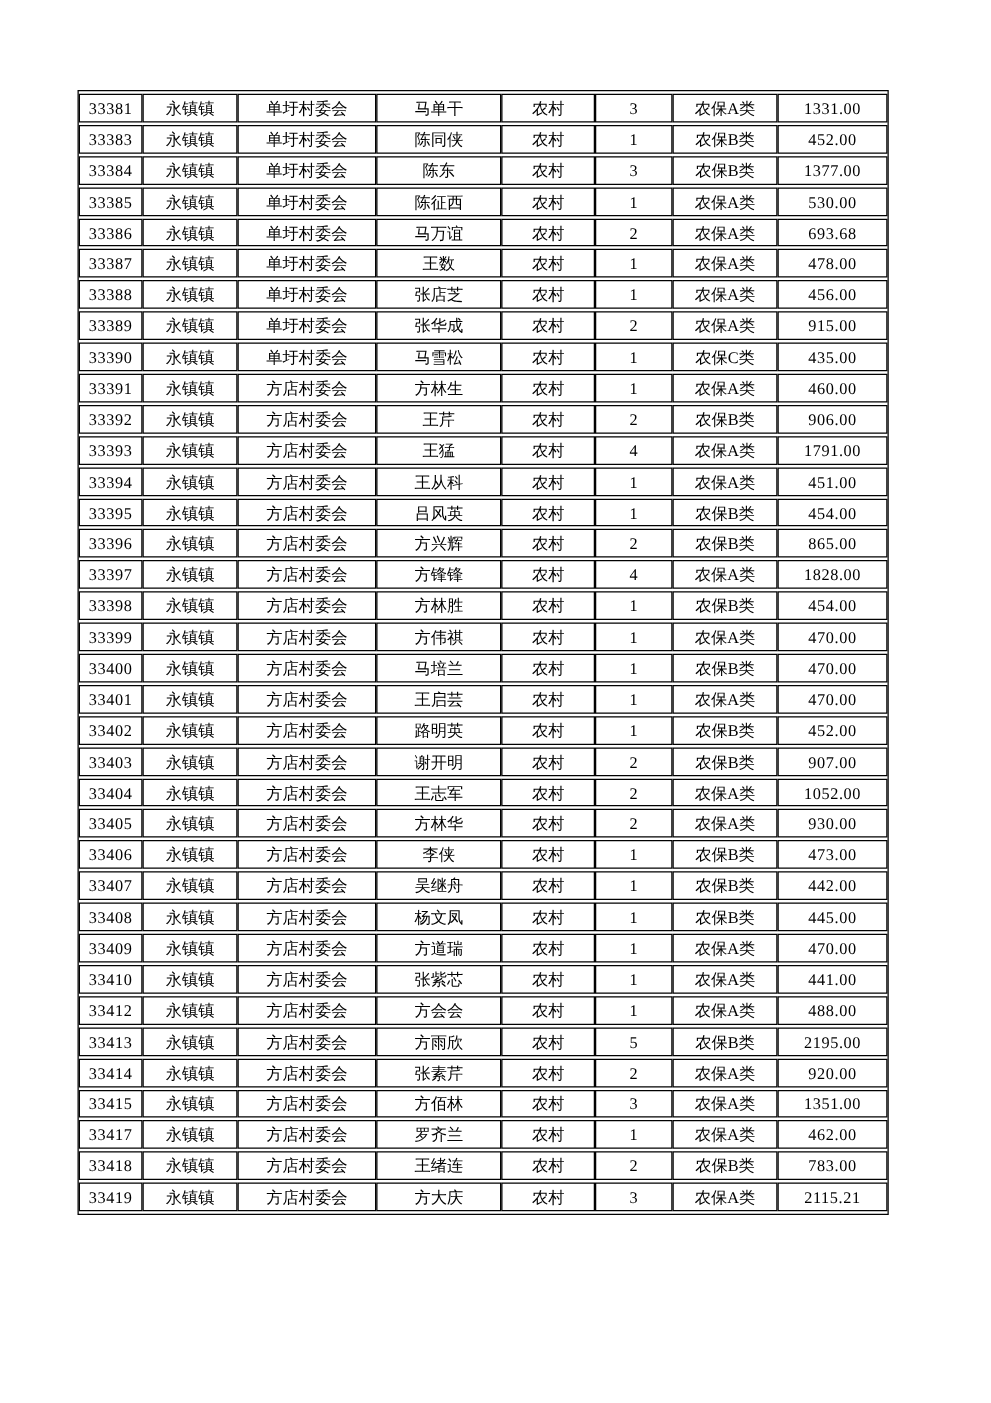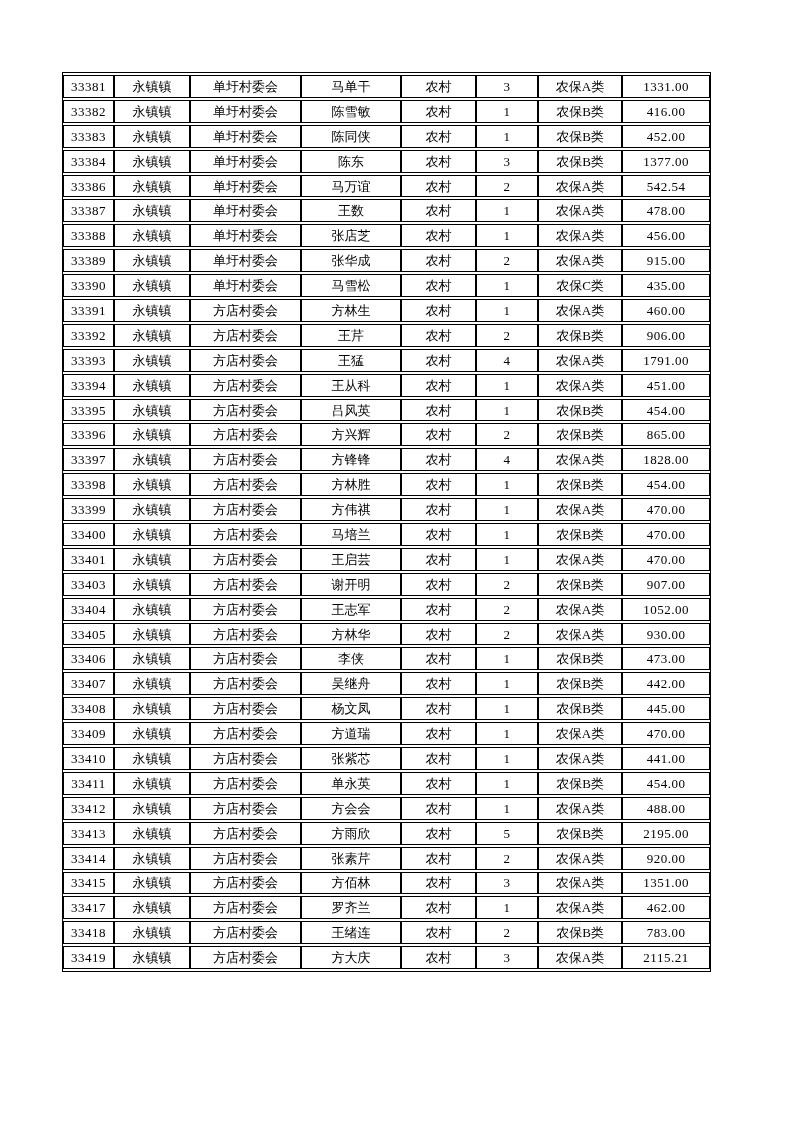--- a/index.html
+++ b/index.html
@@ -64,58 +64,58 @@
     <td class="num">33381</td>
     <td>永镇镇</td>
     <td>单圩村委会</td>
     <td>马单干</td>
     <td>农村</td>
     <td class="num">3</td>
     <td>农保A类</td>
     <td class="num">1331.00</td>
   </tr>
         <tr>
-    <td class="num">33382</td>
-    <td>永镇镇</td>
-    <td>单圩村委会</td>
-    <td>陈雪敏</td>
-    <td>农村</td>
-    <td class="num">1</td>
-    <td>农保B类</td>
-    <td class="num">416.00</td>
-  </tr>
-        <tr>
     <td class="num">33383</td>
     <td>永镇镇</td>
     <td>单圩村委会</td>
     <td>陈同侠</td>
     <td>农村</td>
     <td class="num">1</td>
     <td>农保B类</td>
     <td class="num">452.00</td>
   </tr>
         <tr>
     <td class="num">33384</td>
     <td>永镇镇</td>
     <td>单圩村委会</td>
     <td>陈东</td>
     <td>农村</td>
     <td class="num">3</td>
     <td>农保B类</td>
     <td class="num">1377.00</td>
   </tr>
         <tr>
+    <td class="num">33385</td>
+    <td>永镇镇</td>
+    <td>单圩村委会</td>
+    <td>陈征西</td>
+    <td>农村</td>
+    <td class="num">1</td>
+    <td>农保A类</td>
+    <td class="num">530.00</td>
+  </tr>
+        <tr>
     <td class="num">33386</td>
     <td>永镇镇</td>
     <td>单圩村委会</td>
     <td>马万谊</td>
     <td>农村</td>
     <td class="num">2</td>
     <td>农保A类</td>
-    <td class="num">542.54</td>
+    <td class="num">693.68</td>
   </tr>
         <tr>
     <td class="num">33387</td>
     <td>永镇镇</td>
     <td>单圩村委会</td>
     <td>王数</td>
     <td>农村</td>
     <td class="num">1</td>
     <td>农保A类</td>
     <td class="num">478.00</td>
@@ -254,20 +254,30 @@
     <td class="num">33401</td>
     <td>永镇镇</td>
     <td>方店村委会</td>
     <td>王启芸</td>
     <td>农村</td>
     <td class="num">1</td>
     <td>农保A类</td>
     <td class="num">470.00</td>
   </tr>
         <tr>
+    <td class="num">33402</td>
+    <td>永镇镇</td>
+    <td>方店村委会</td>
+    <td>路明英</td>
+    <td>农村</td>
+    <td class="num">1</td>
+    <td>农保B类</td>
+    <td class="num">452.00</td>
+  </tr>
+        <tr>
     <td class="num">33403</td>
     <td>永镇镇</td>
     <td>方店村委会</td>
     <td>谢开明</td>
     <td>农村</td>
     <td class="num">2</td>
     <td>农保B类</td>
     <td class="num">907.00</td>
   </tr>
         <tr>
@@ -332,30 +342,20 @@
   </tr>
         <tr>
     <td class="num">33410</td>
     <td>永镇镇</td>
     <td>方店村委会</td>
     <td>张紫芯</td>
     <td>农村</td>
     <td class="num">1</td>
     <td>农保A类</td>
     <td class="num">441.00</td>
-  </tr>
-        <tr>
-    <td class="num">33411</td>
-    <td>永镇镇</td>
-    <td>方店村委会</td>
-    <td>单永英</td>
-    <td>农村</td>
-    <td class="num">1</td>
-    <td>农保B类</td>
-    <td class="num">454.00</td>
   </tr>
         <tr>
     <td class="num">33412</td>
     <td>永镇镇</td>
     <td>方店村委会</td>
     <td>方会会</td>
     <td>农村</td>
     <td class="num">1</td>
     <td>农保A类</td>
     <td class="num">488.00</td>

